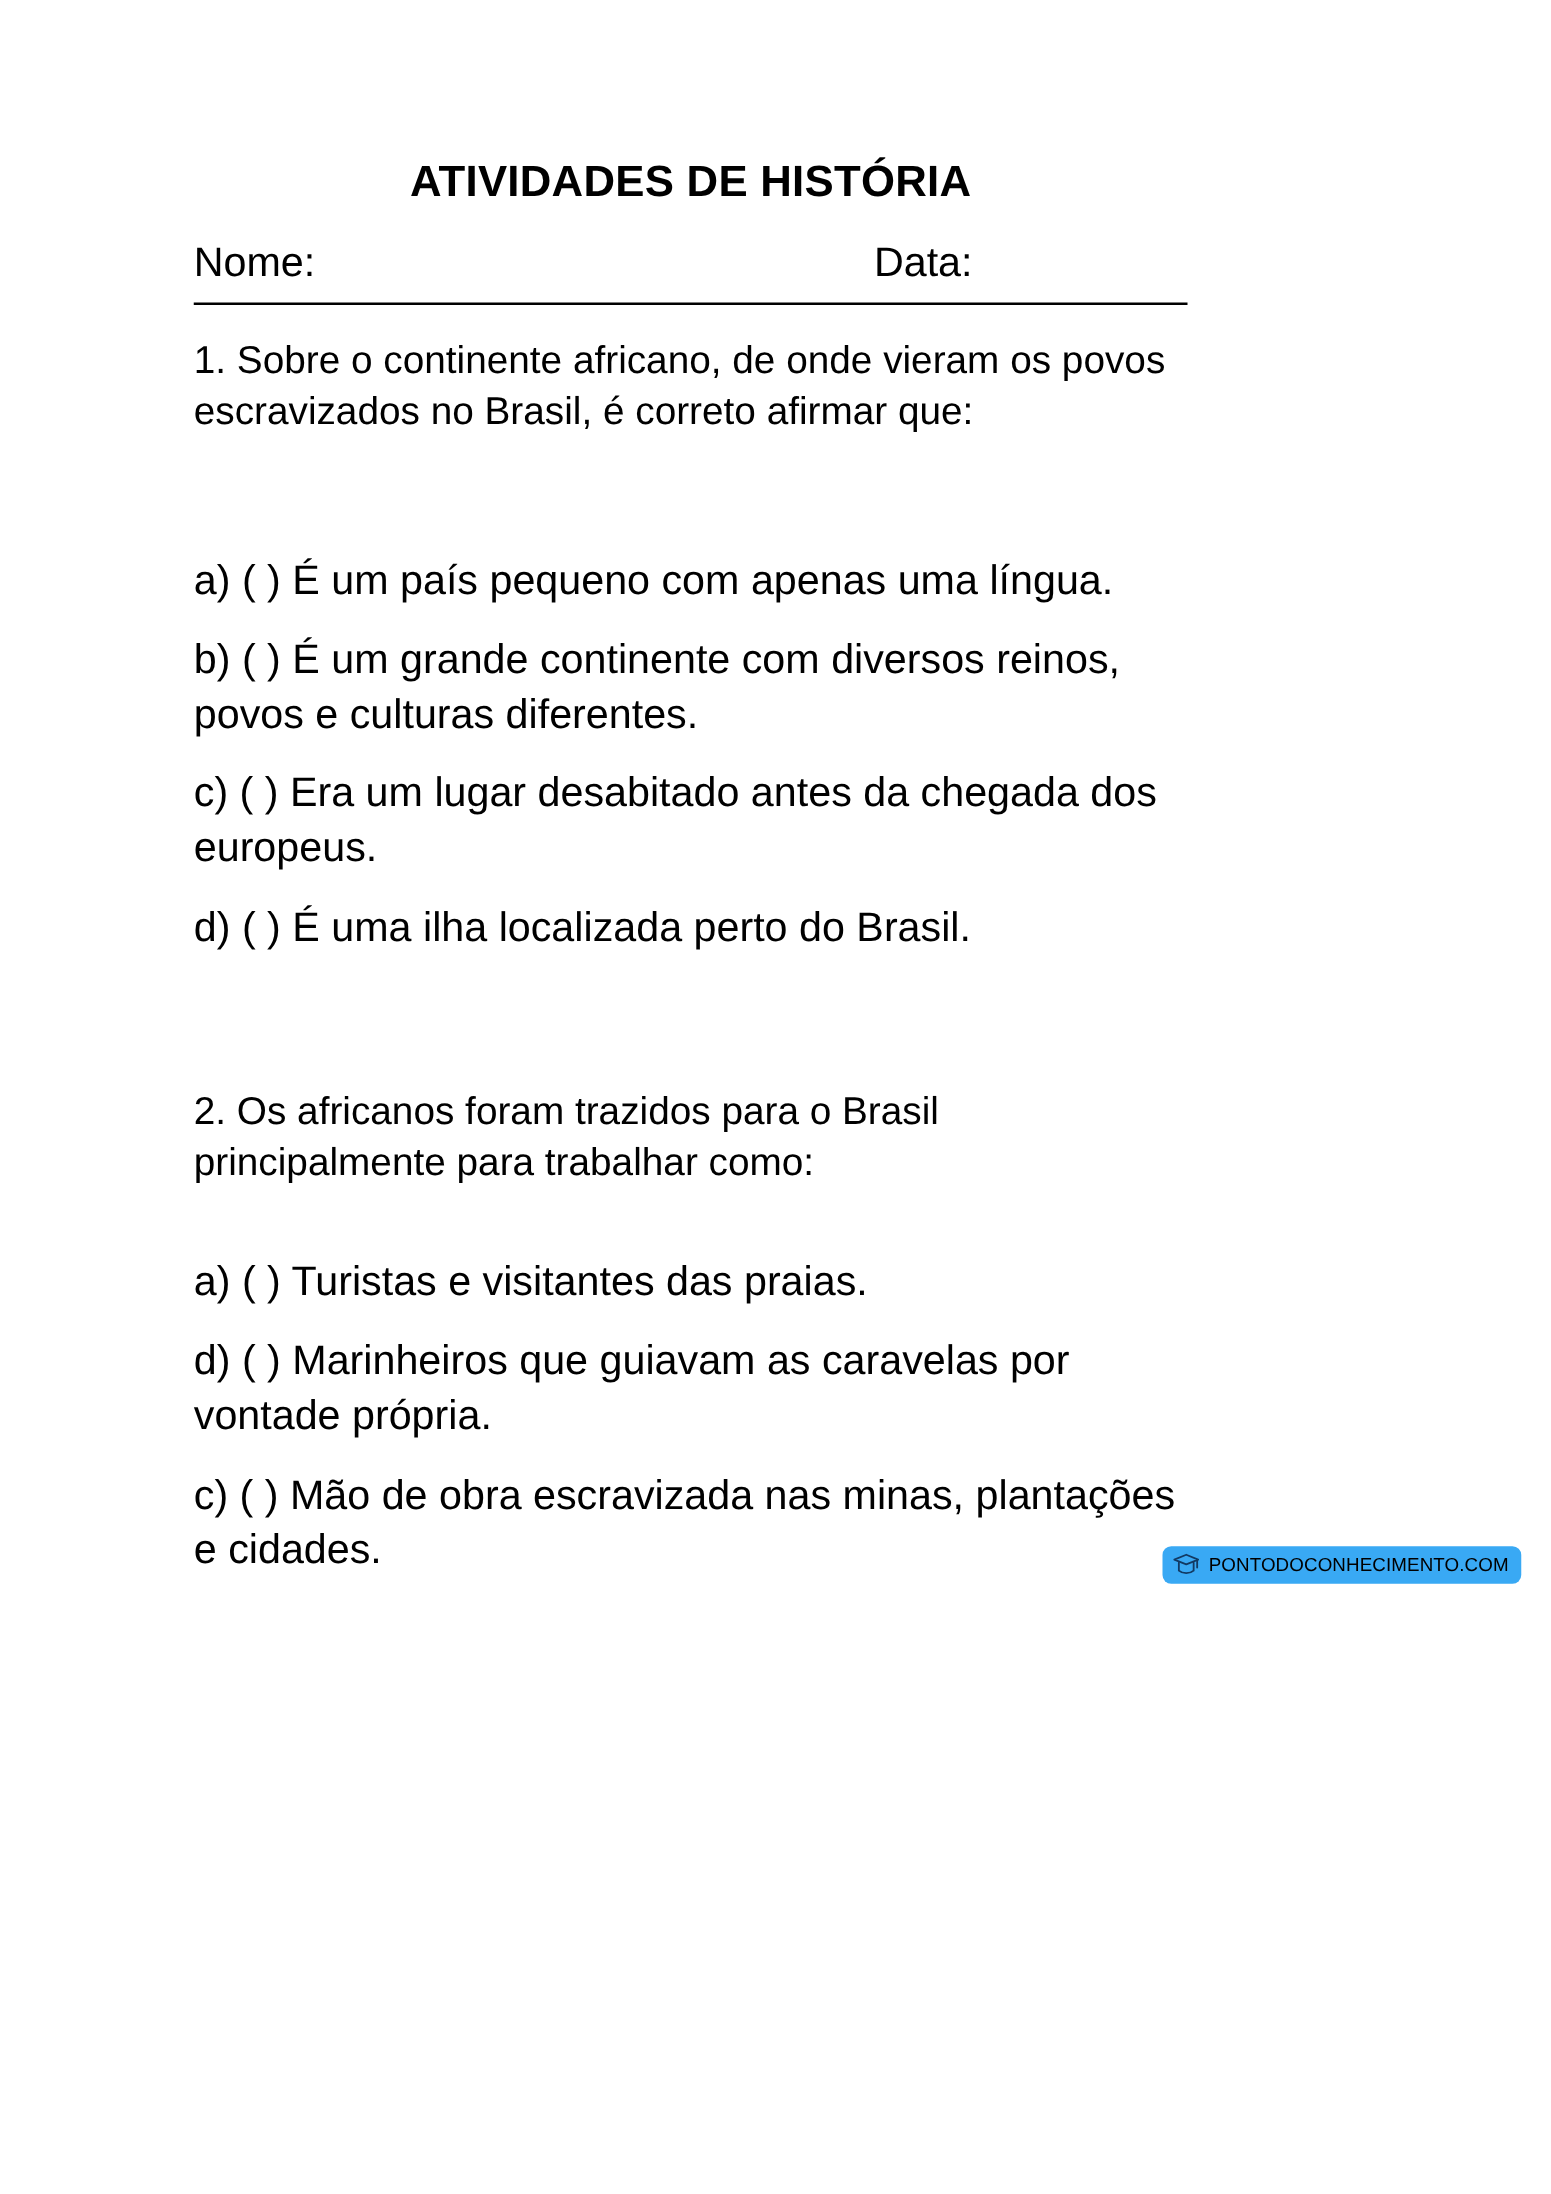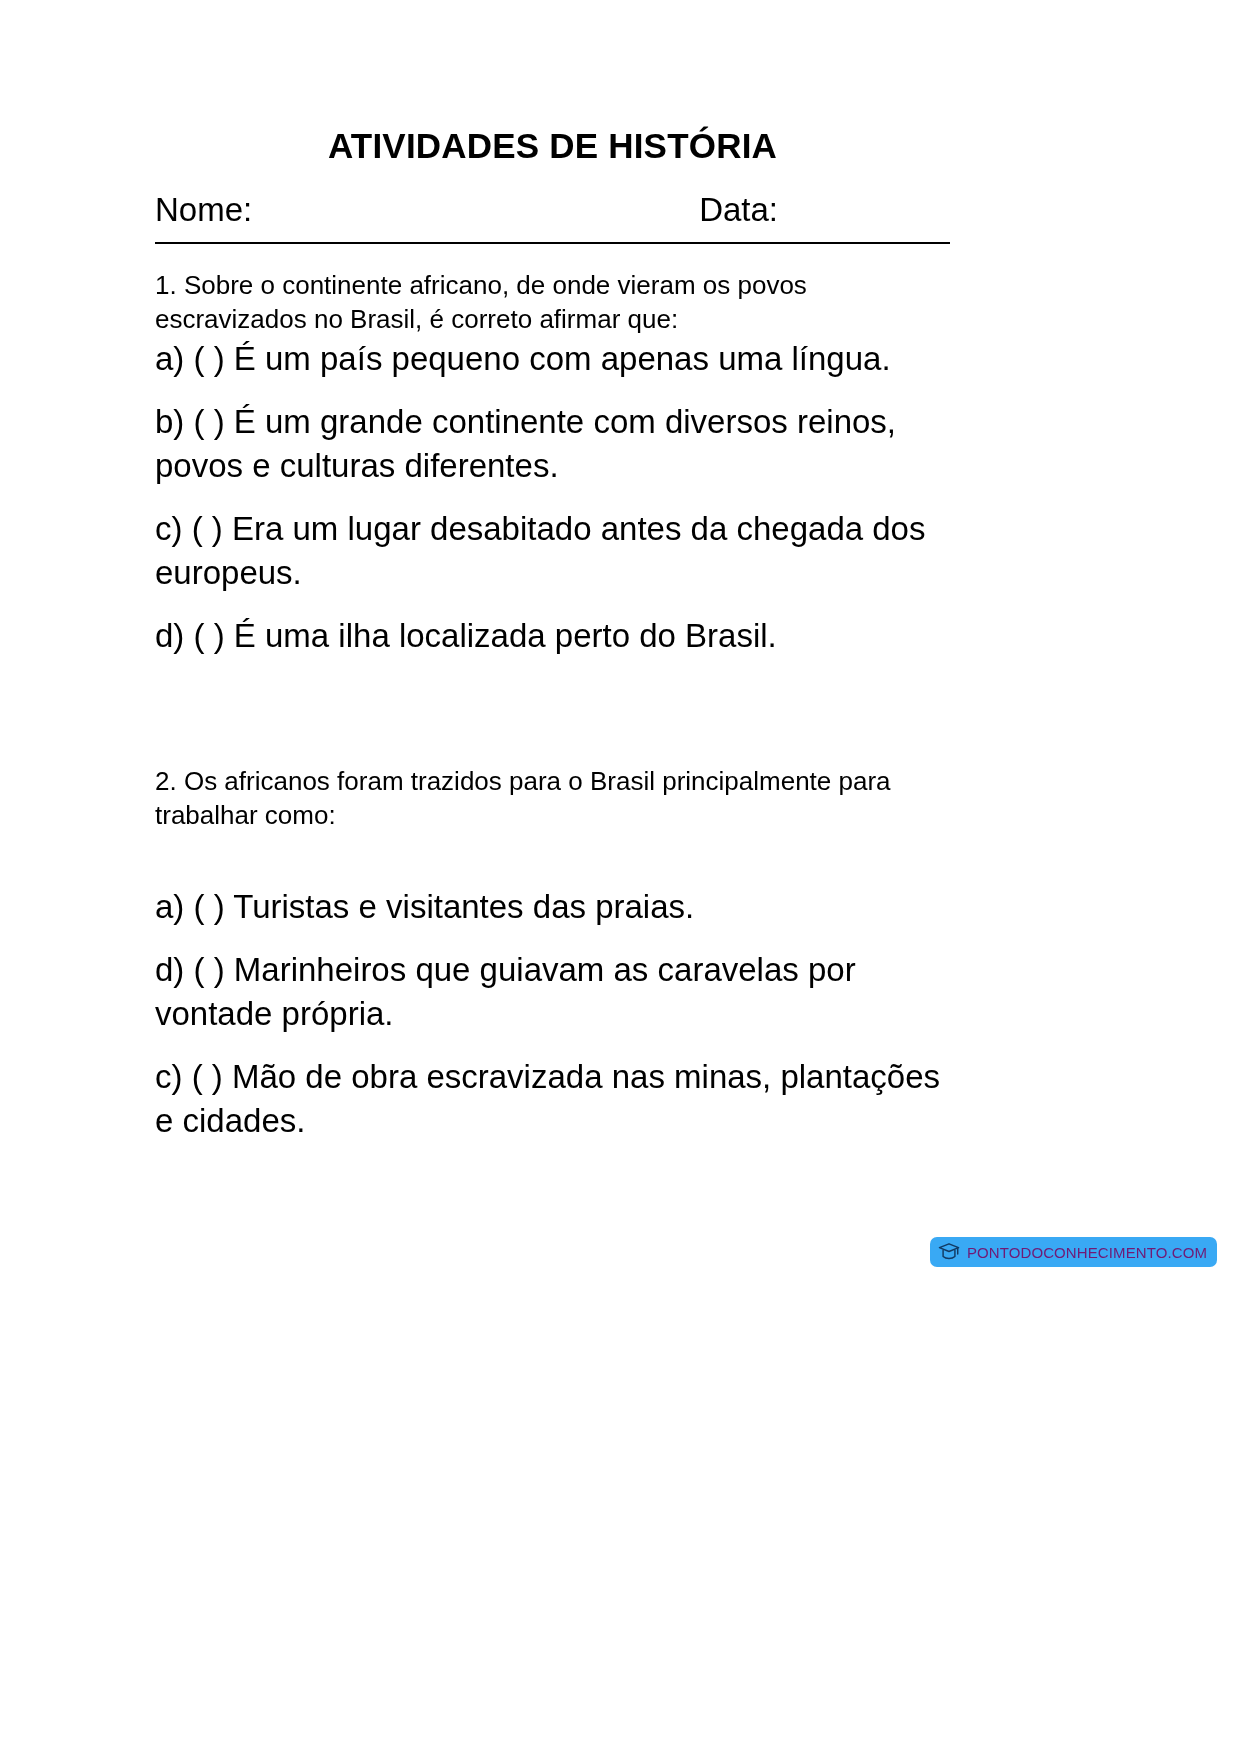--- a/index.html
+++ b/index.html
@@ -61,38 +61,38 @@
     border-top: 2px solid #000000;
     margin: 12px 0 0 0;
     width: 100%;
   }
 
   
   .question-block {
     margin-top: 24px;
   }
   .question-stem {
-    font-size: 26px;
+    font-size: 31px;
     line-height: 1.32;
     margin: 0;
   }
   .alt-list {
     margin: 0;
     padding: 0;
     list-style: none;
   }
   .alt-item {
     font-size: 33px;
     line-height: 1.32;
     margin: 0 0 20px 0;
   }
   .alt-item:last-child {
     margin-bottom: 0;
   }
-  .alts-gap-q1 { }
+  .alts-gap-q1 { margin-top: 92px; }
   .alts-gap-q2 { margin-top: 52px; }
   .q2-gap { margin-top: 106px; }
 
   
   .footer-badge {
     position: absolute;
     right: 24px;
     bottom: 28px;
     display: flex;
     align-items: center;
@@ -104,21 +104,21 @@
     box-sizing: border-box;
   }
   .footer-badge .cap-icon {
     display: block;
     width: 22px;
     height: 20px;
     flex: 0 0 auto;
   }
   .footer-badge .brand-text {
     font-size: 15px;
-    color: #701a75;
+    color: #000000;
     letter-spacing: 0.1px;
     white-space: nowrap;
     font-family: "Liberation Sans", sans-serif;
   }
 </style>
 </head>
 <body>
 
 <div class="page">
 

